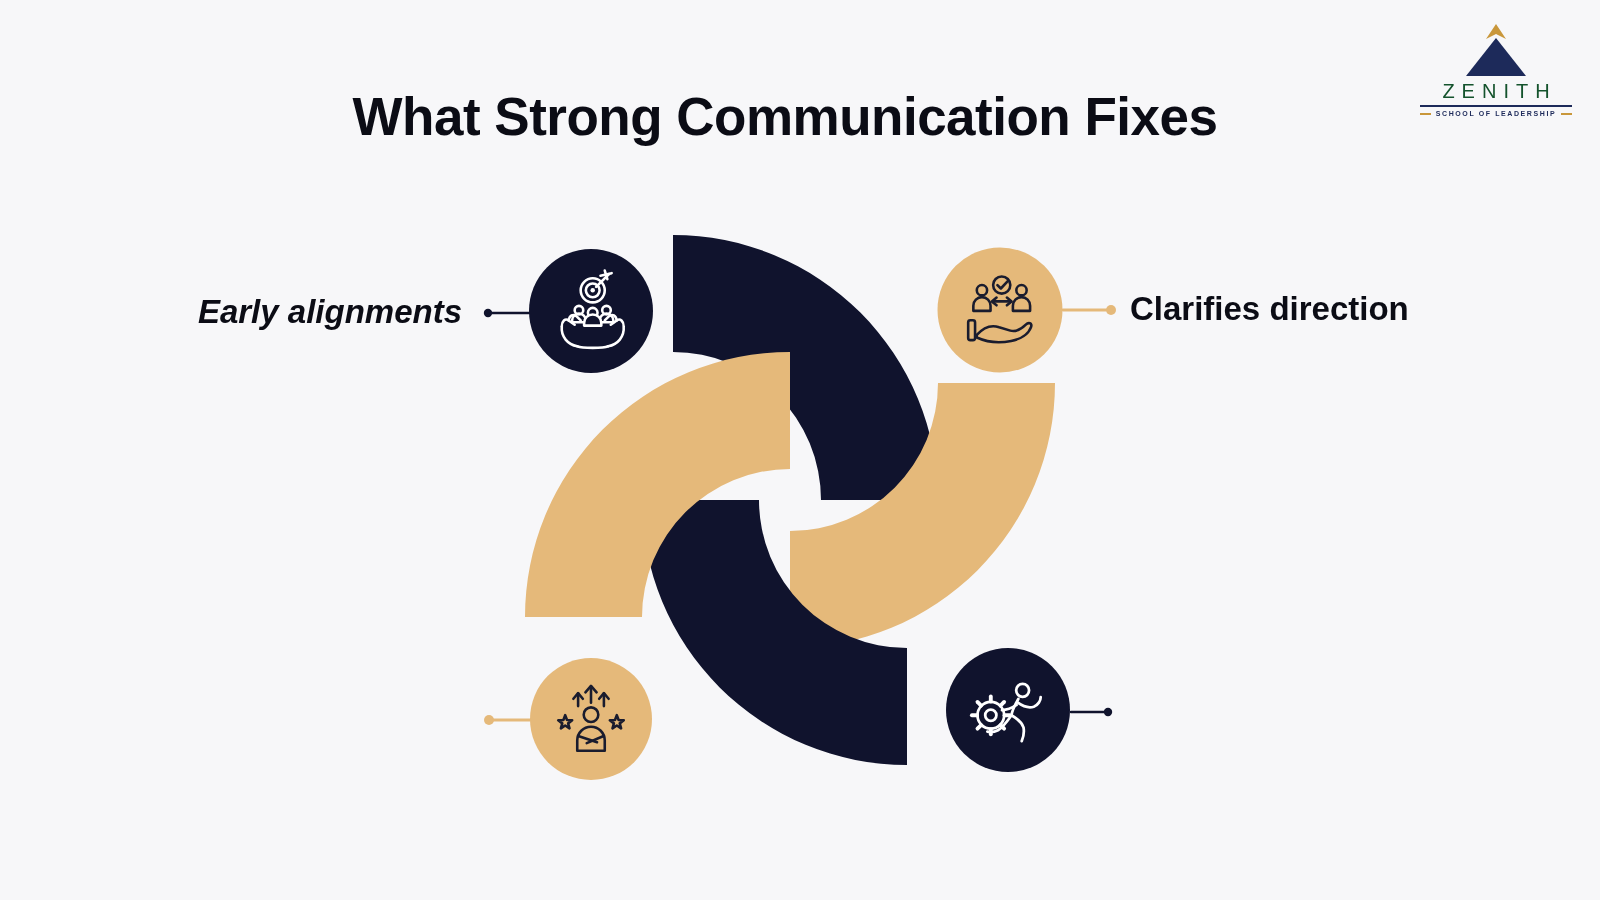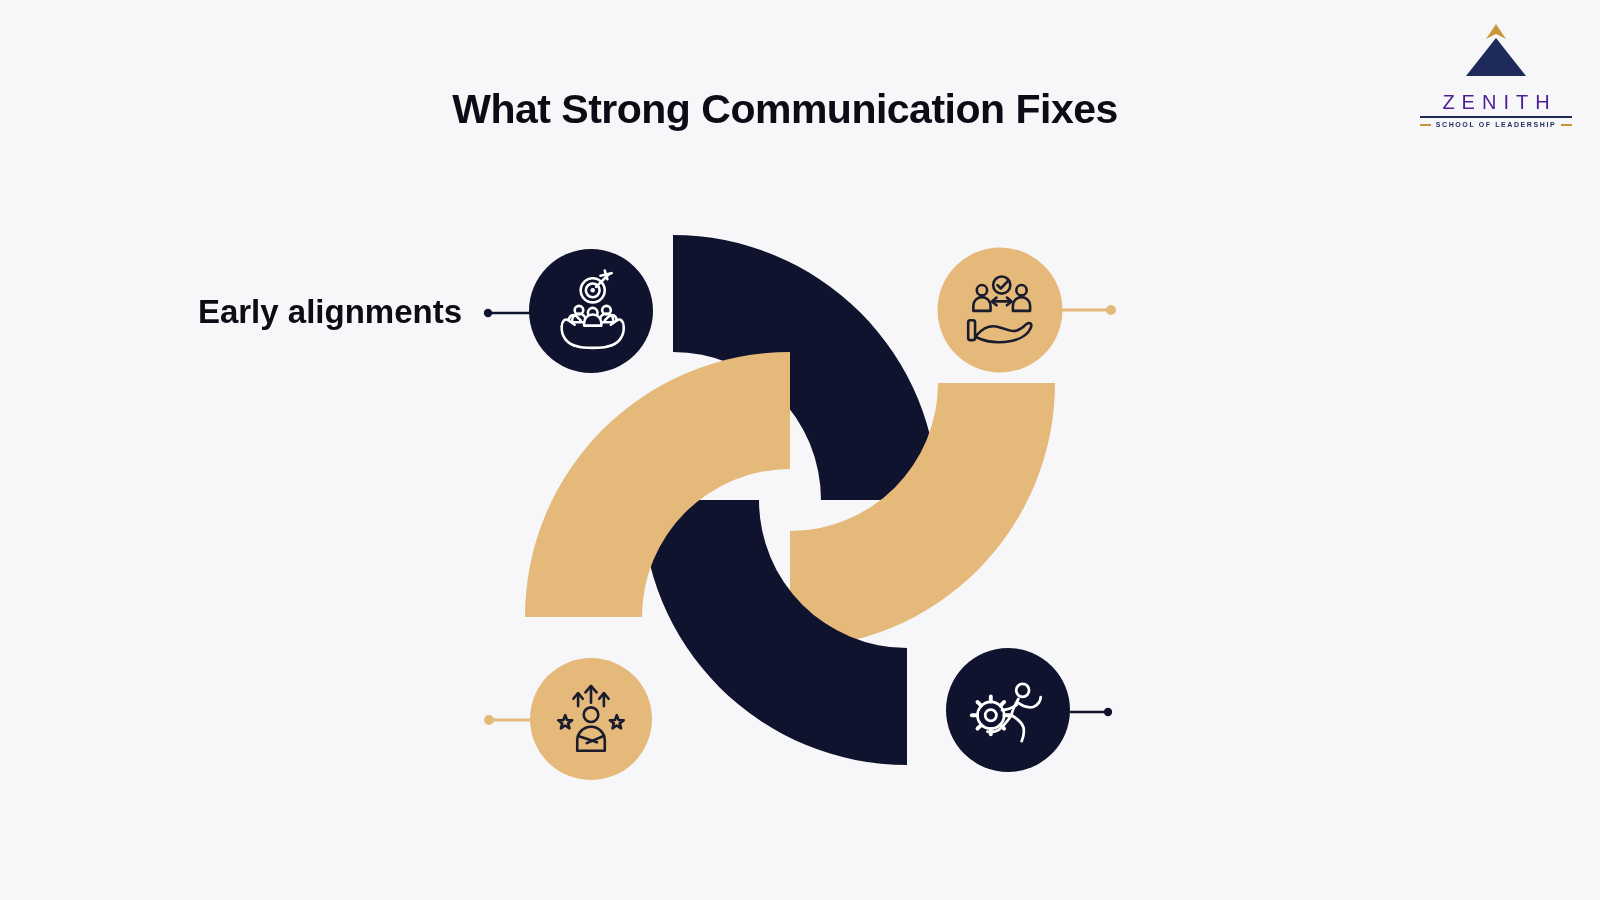--- a/index.html
+++ b/index.html
@@ -3,36 +3,36 @@
 <meta charset="utf-8">
 <style>
   html,body{margin:0;padding:0;background:#e9eaee;}
   .canvas{
     position:relative;width:1600px;height:900px;overflow:hidden;
     background:#f7f7f9;
     font-family:"Liberation Sans", sans-serif;
   }
   .title{
     position:absolute;top:86px;left:0;right:30px;text-align:center;
-    font-size:41px;font-weight:800;letter-spacing:-0.5px;color:#0b0c15;
+    font-size:53px;font-weight:800;letter-spacing:-0.5px;color:#0b0c15;
   }
   .pinwheel-svg{position:absolute;top:0;left:0;}
   .item-label{
     position:absolute;font-size:33px;font-weight:800;color:#0b0c15;
     transform:translateY(-52%);white-space:nowrap;
   }
   .label-left{text-align:right;}
   
   .logo{
     position:absolute;top:24px;right:28px;width:152px;text-align:center;
   }
   .logo-mark{display:block;margin:0 auto;}
   .logo-name{
-    font-size:20px;letter-spacing:7px;text-indent:7px;color:#4c1d95;
-    font-weight:400;margin-top:13px;
+    font-size:20px;letter-spacing:7px;text-indent:7px;color:#14532d;
+    font-weight:400;margin-top:2px;
   }
   .logo-rule{border:0;border-top:2px solid #1d2a5a;margin:2px 0 3px 0;}
   .logo-tagline-row{display:flex;align-items:center;justify-content:center;gap:5px;}
   .logo-flourish{width:13px;height:2px;background:#c9973b;}
   .logo-tagline{
     font-size:7px;letter-spacing:1.6px;color:#1d2a5a;font-weight:700;white-space:nowrap;
   }
 </style>
 </head>
 <body>
@@ -148,15 +148,16 @@
       <circle cx="30" cy="55" r="6.5"></circle>
       <circle cx="67" cy="26" r="7.5"></circle>
       <path d="M62,36 C58,43 55,49 54,55"></path>
       <path d="M61,40 C68,45 74,47 80,45 C85,43 88,38 88,34"></path>
       <path d="M60,43 C54,47 49,49 43,49"></path>
       <path d="M54,55 C61,59 66,63 68,69 C69,74 68,80 66,85"></path>
       <path d="M54,55 C49,62 45,68 39,72 C35,74 30,75 26,74"></path>
     </g>
   </svg>
 
-  <div class="item-label label-left" style="right:1138px;top:313px;">Early alignments</div>
+  <div class="item-label label-left" style="right:1138px;top:313px;font-style:italic;">Early alignments</div>
+  <div class="item-label" style="left:1130px;top:310px;">Clarifies direction</div>
 
 </div>
 
 </body></html>

